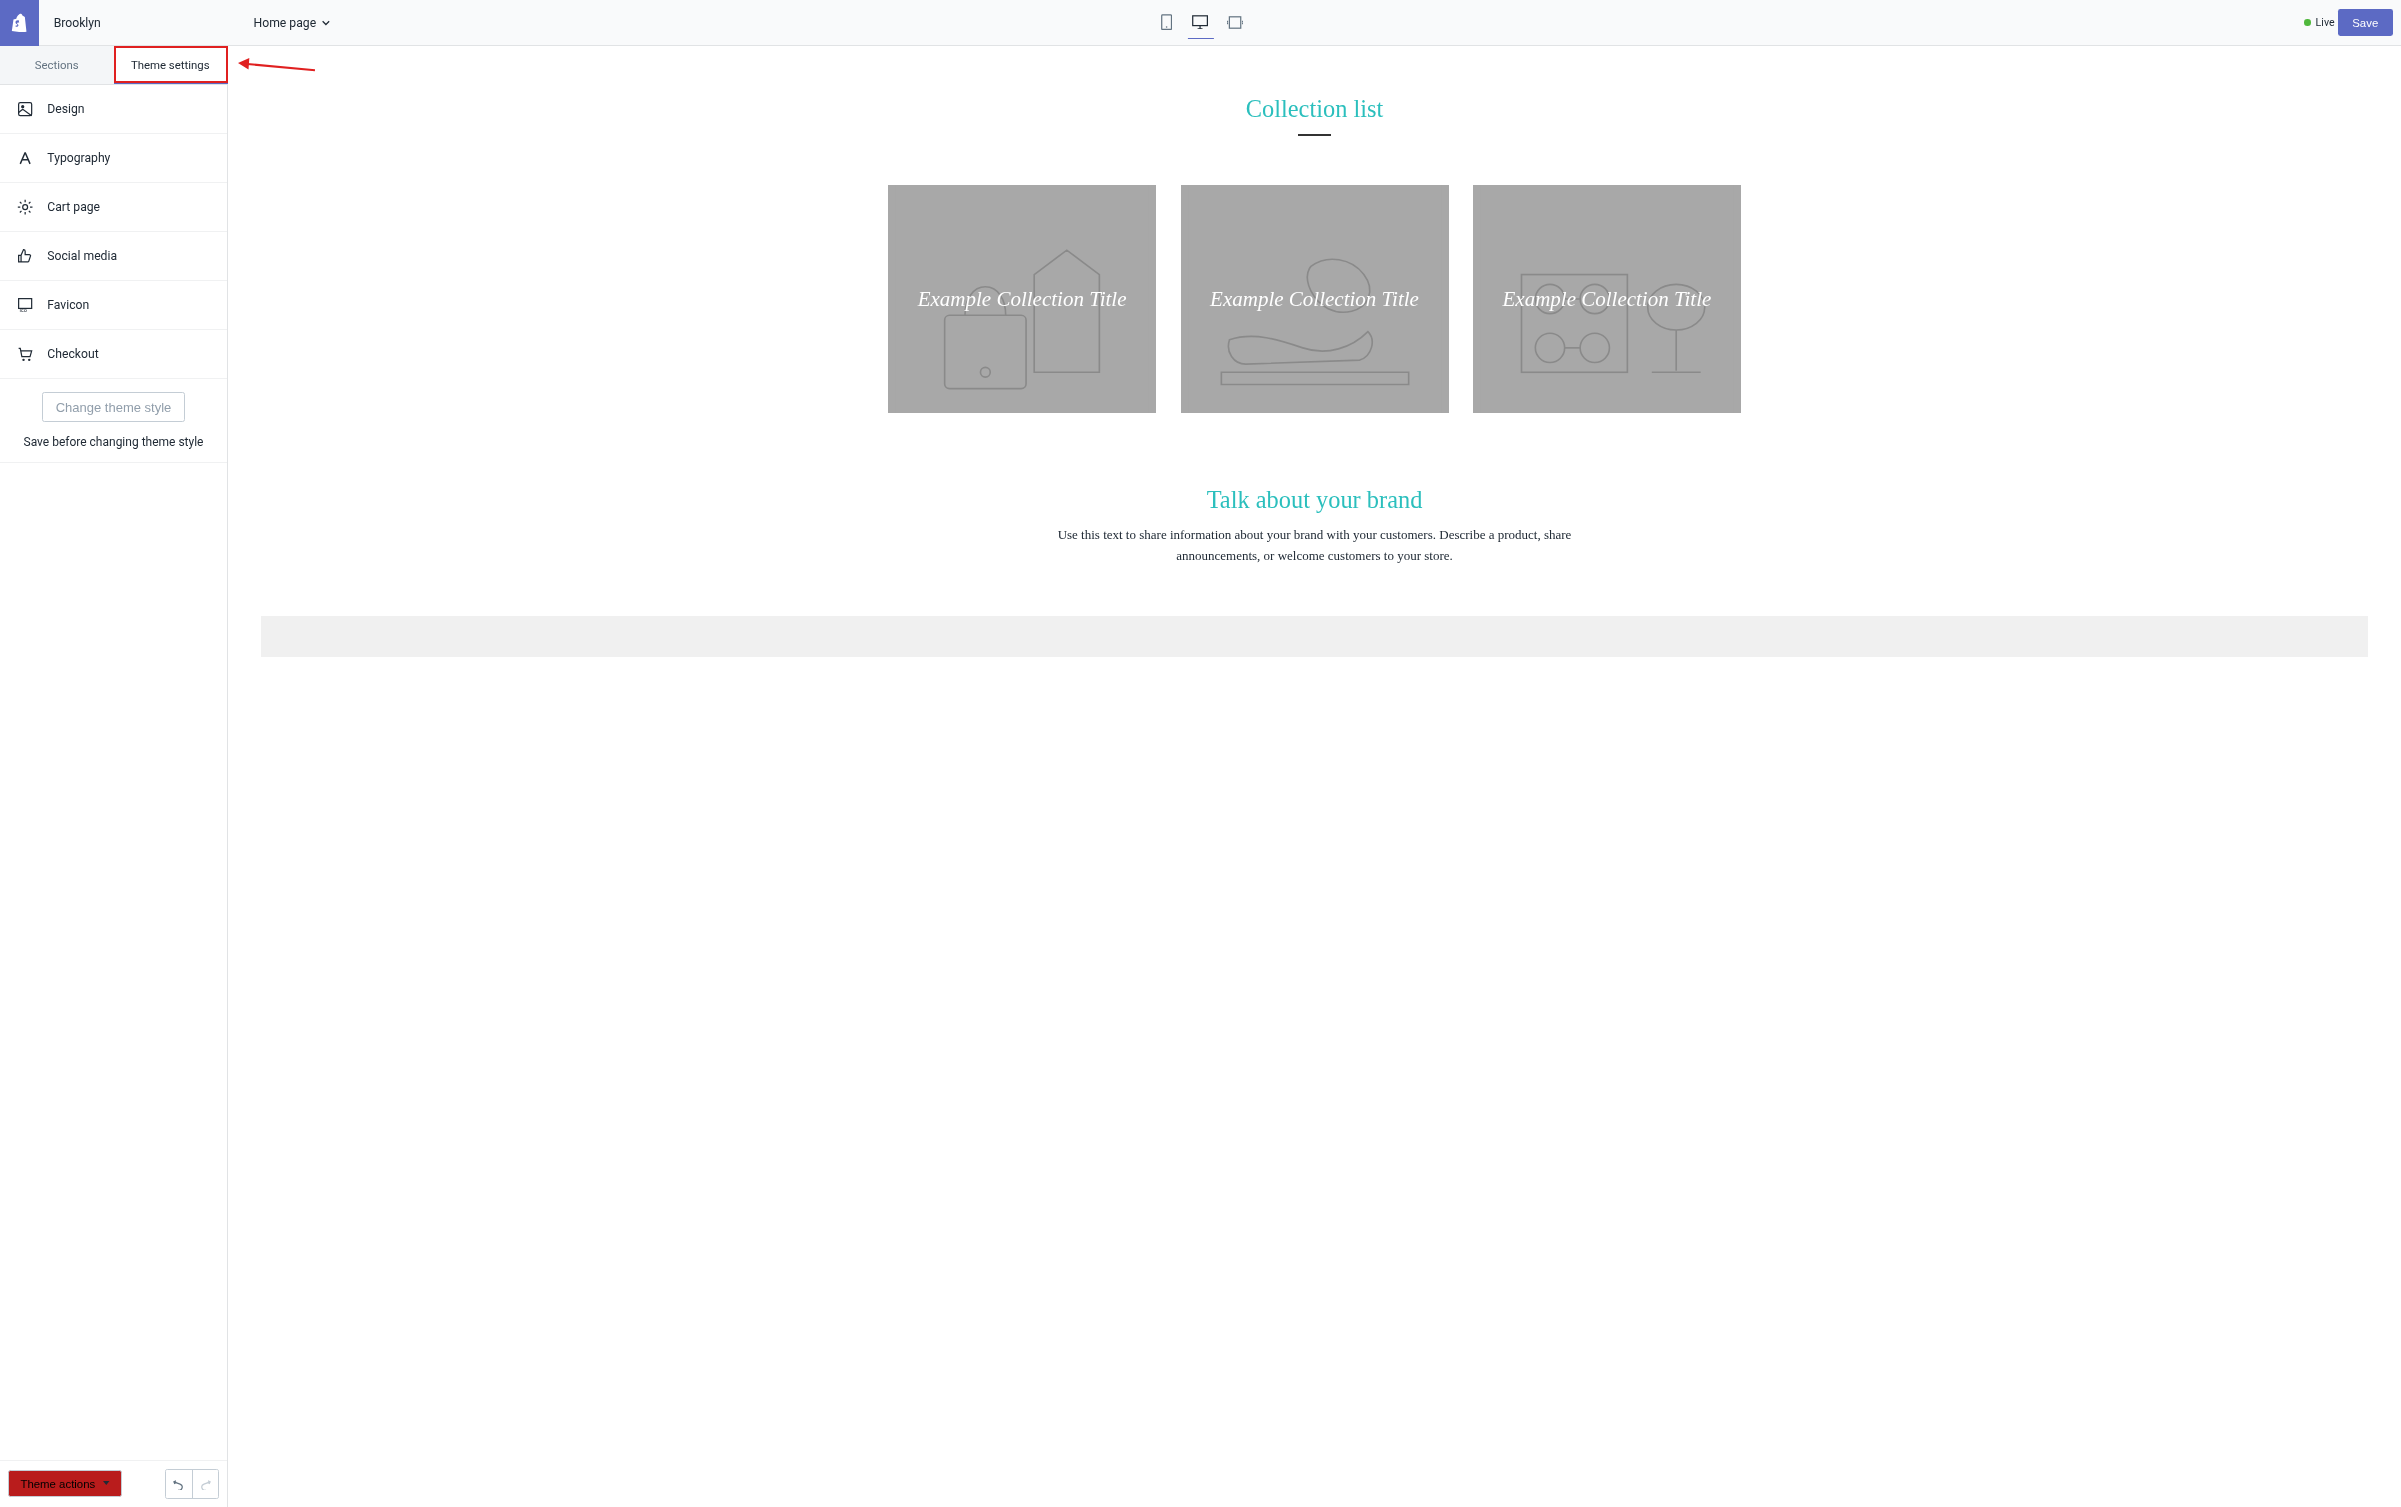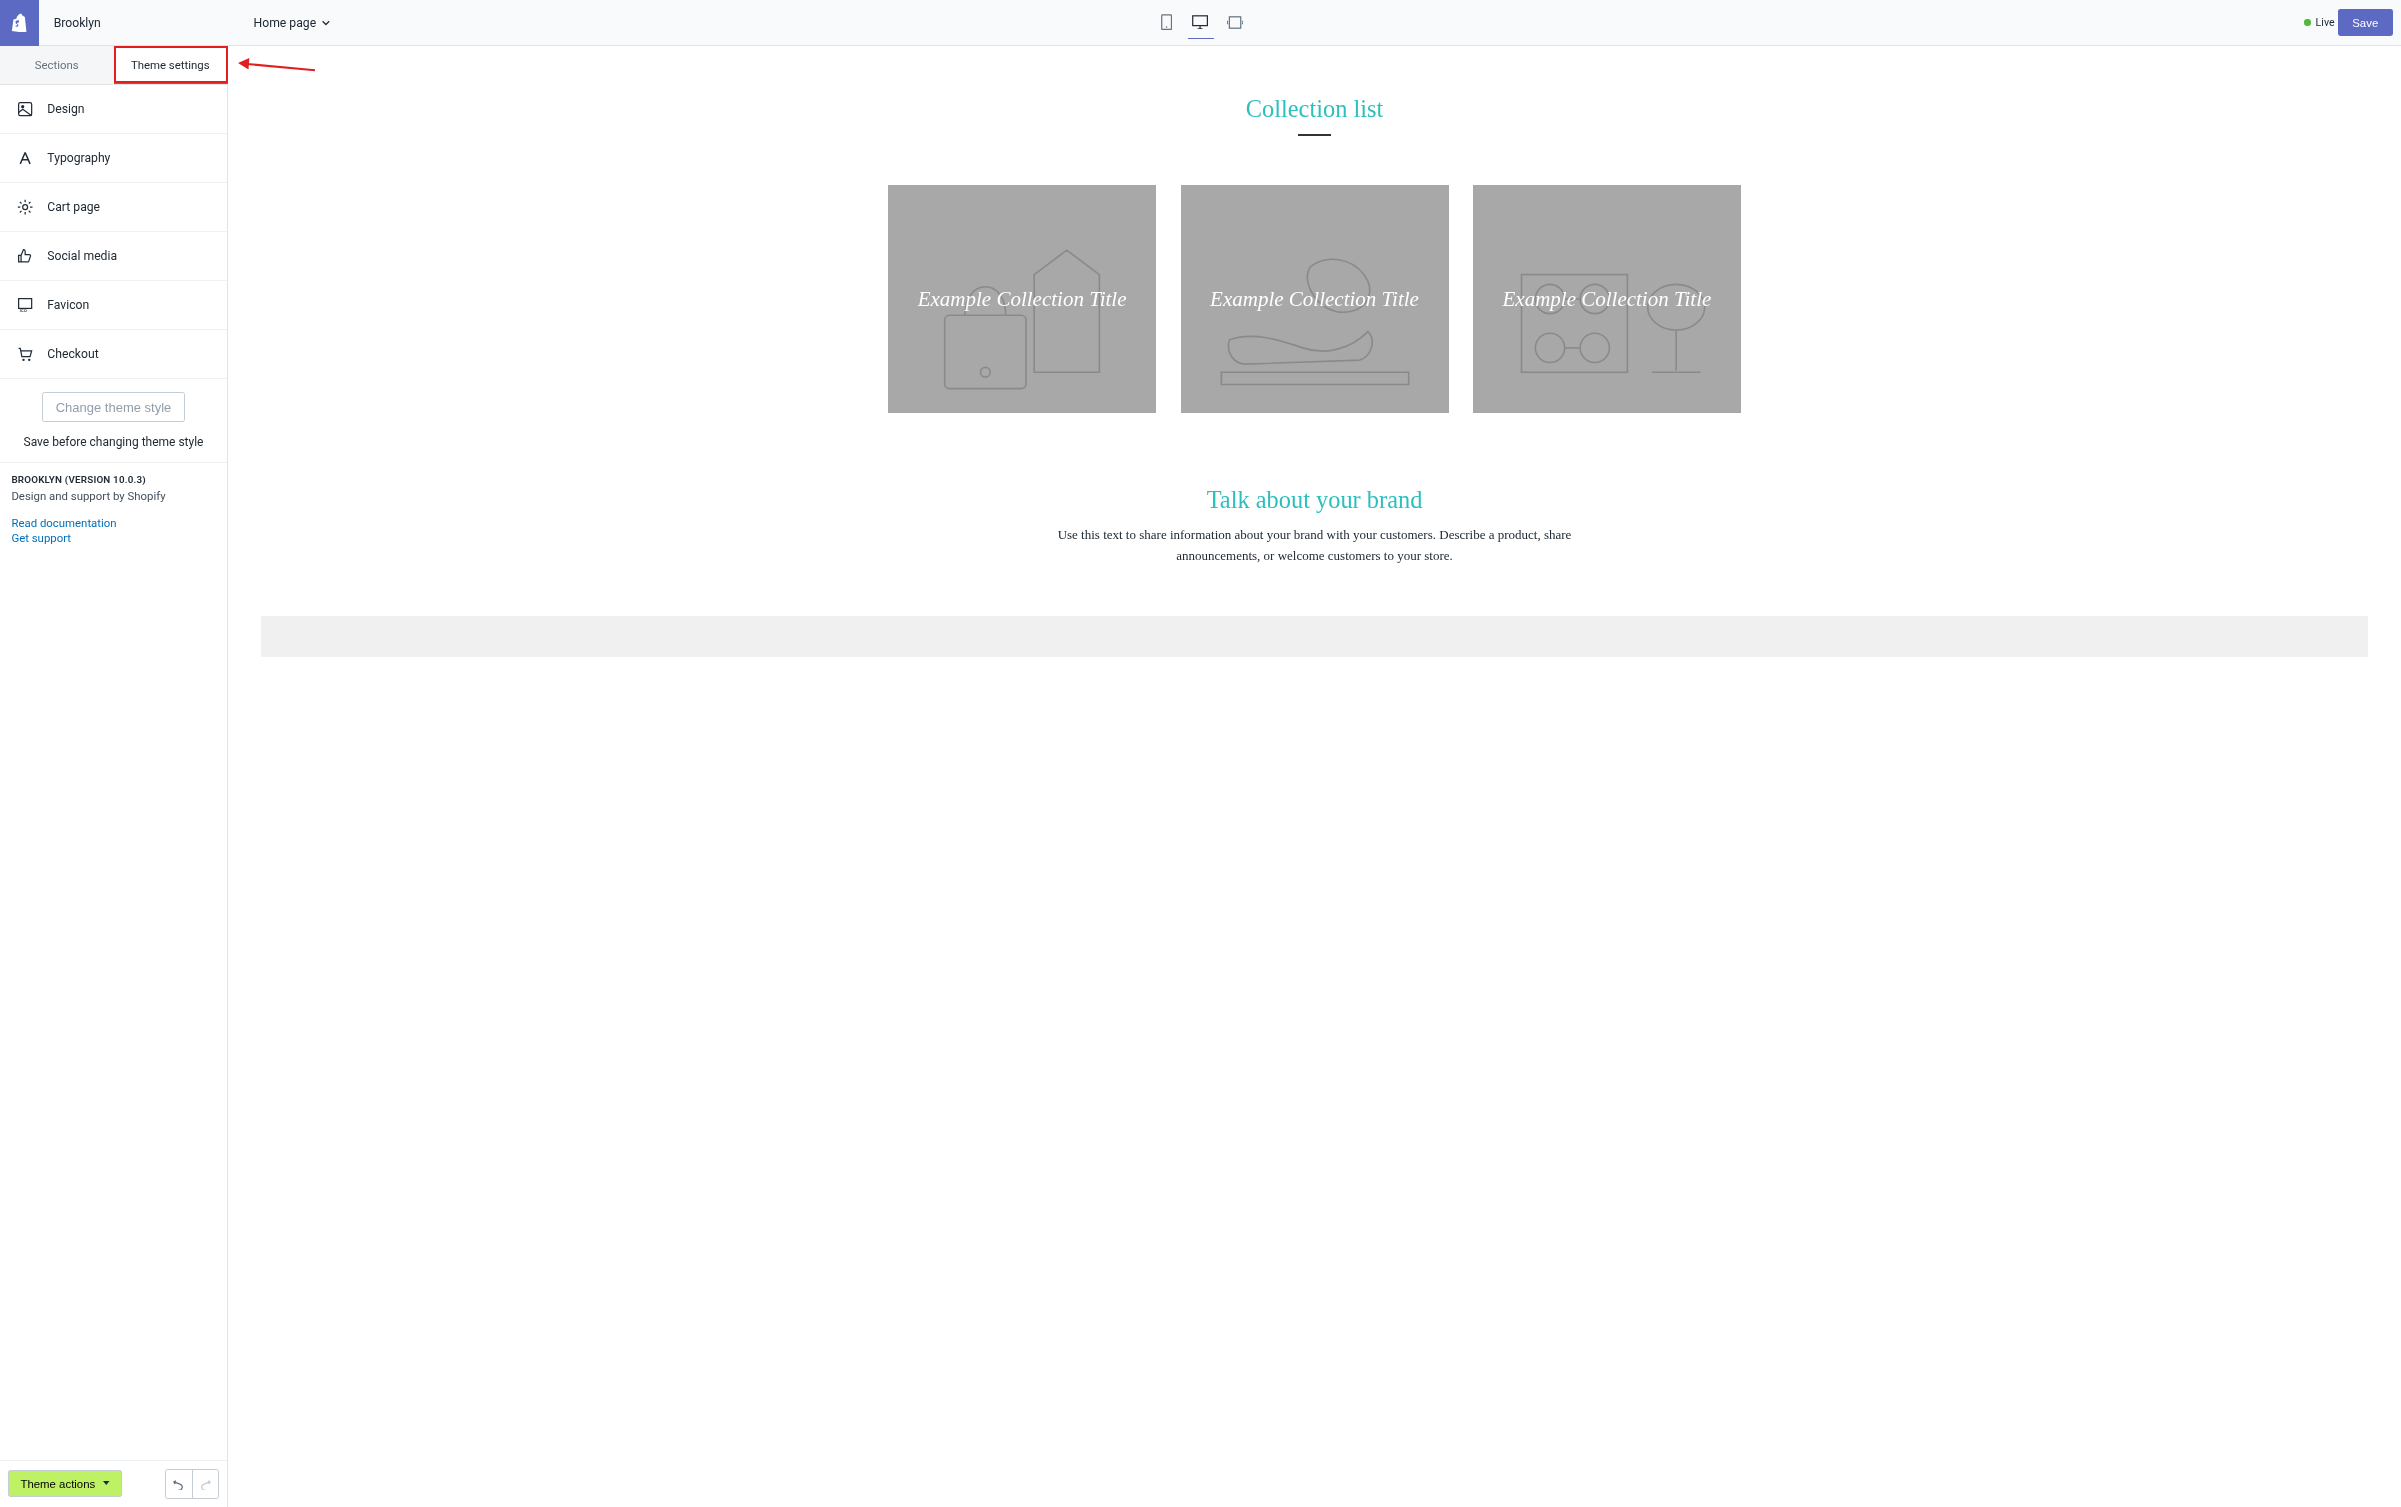--- a/index.html
+++ b/index.html
@@ -39,21 +39,21 @@
 .change-style-section { padding: 13px; text-align: center; border-bottom: 0.8px solid #f0f1f2; }
 .change-style-btn { border: 0.8px solid #c4cdd5; background: #fff; padding: 6.5px 13px; font-size: 13px; border-radius: 2.4px; color: #919eab; cursor: not-allowed; }
 .change-style-note { margin-top: 13px; font-size: 12px; color: #212b36; }
 
 .meta-section { padding: 11.4px; font-size: 11.4px; }
 .meta-title { font-weight: 600; font-size: 9.8px; letter-spacing: 0.2px; color: #212b36; margin-bottom: 3.3px; text-transform: uppercase; }
 .meta-sub { color: #454f5b; margin-bottom: 13px; }
 .meta-link { color: #006fbb; text-decoration: none; display: block; margin-bottom: 1.6px; cursor: pointer; }
 
 .bottom-bar { margin-top: auto; padding: 8.1px; display: flex; align-items: center; gap: 6.5px; border-top: 0.8px solid #f0f1f2; }
-.theme-actions-btn { border: 0.8px solid #c4cdd5; background: #bef264; padding: 6.5px 11.4px; font-size: 11.4px; border-radius: 2.4px; cursor: pointer; display: flex; align-items: center; gap: 8.1px; }
+.theme-actions-btn { border: 0.8px solid #c4cdd5; background: #b91c1c; padding: 6.5px 11.4px; font-size: 11.4px; border-radius: 2.4px; cursor: pointer; display: flex; align-items: center; gap: 8.1px; }
 .undo-redo { margin-left: auto; display: flex; border: 0.8px solid #c4cdd5; border-radius: 2.4px; overflow: hidden; }
 .ur-btn { width: 26px; height: 28px; display: flex; align-items: center; justify-content: center; background: #fff; cursor: pointer; border: none; }
 .ur-btn + .ur-btn { border-left: 0.8px solid #c4cdd5; }
 
 
 .preview { flex: 1; overflow-y: auto; background: #fff; padding: 49px 33px 0 33px; position: relative; }
 .section-title { font-family: Georgia, serif; font-size: 24.4px; color: #2bbfbd; text-align: center; font-weight: 400; margin-bottom: 11.4px; }
 .title-divider { width: 33px; height: 1.6px; background: #333; margin: 0 auto 49px auto; }
 .collection-grid { display: flex; gap: 24.4px; justify-content: center; margin-bottom: 73px; }
 .collection-card { width: 268px; height: 228px; background: #a8a8a8; display: flex; align-items: center; justify-content: center; position: relative; overflow: hidden; }
@@ -175,26 +175,20 @@
           </div>
           <span>Checkout</span>
         </div>
       </div>
 
       <div class="change-style-section">
         <button class="change-style-btn" disabled="">Change theme style</button>
         <div class="change-style-note">Save before changing theme style</div>
       </div>
 
-      <div class="meta-section">
-        <div class="meta-title">BROOKLYN (VERSION 10.0.3)</div>
-        <div class="meta-sub">Design and support by Shopify</div>
-        <a class="meta-link">Read documentation</a>
-        <a class="meta-link">Get support</a>
-      </div>
 
       <div class="bottom-bar">
         <button class="theme-actions-btn">
           <span>Theme actions</span>
           <svg width="6.5" height="4.9" viewBox="0 0 8 6">
               <path d="M0 0l4 5 4-5" fill="#212b36"></path>
             </svg>
         </button>
         <div class="undo-redo">
           <button class="ur-btn">

